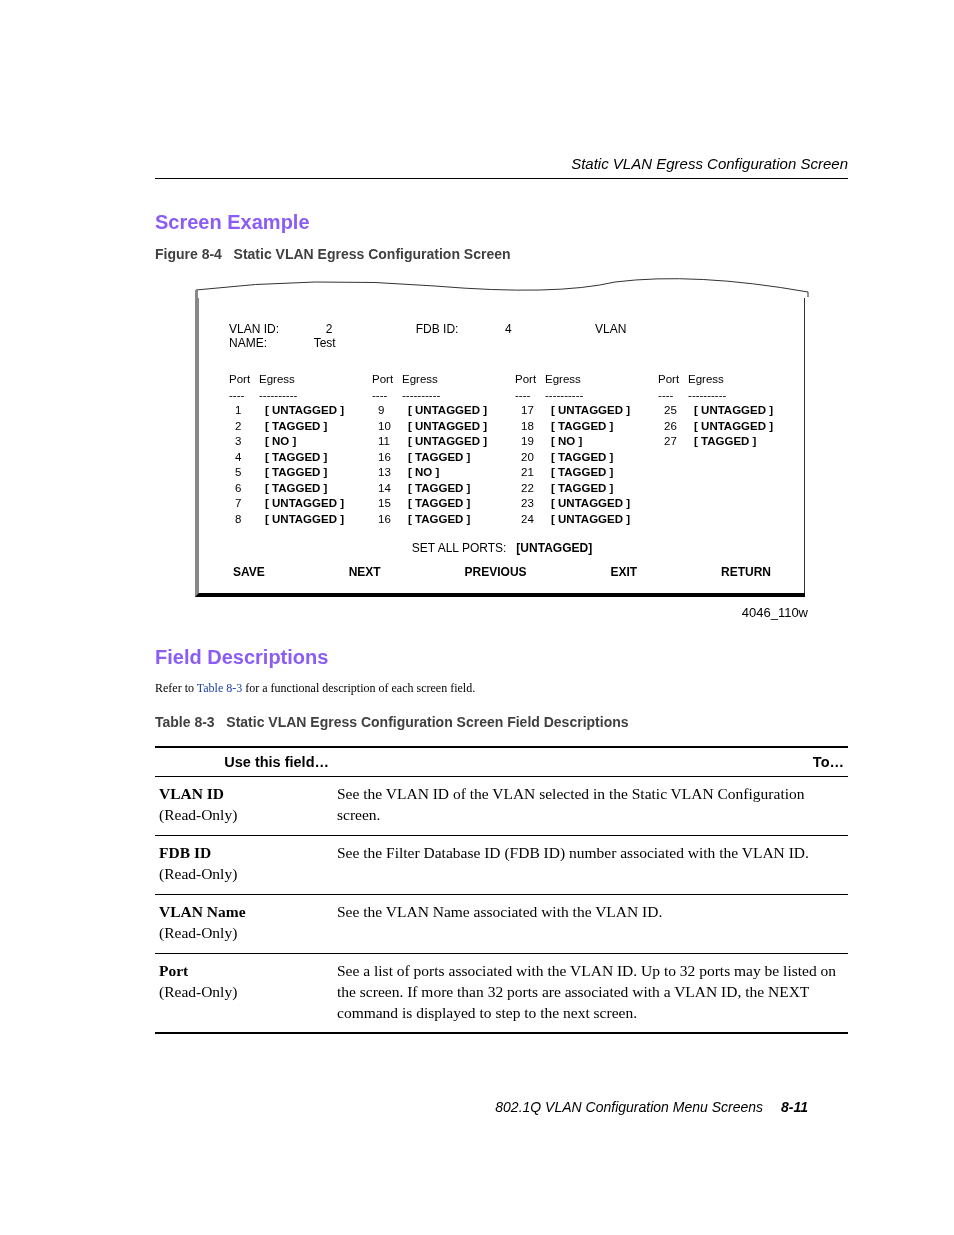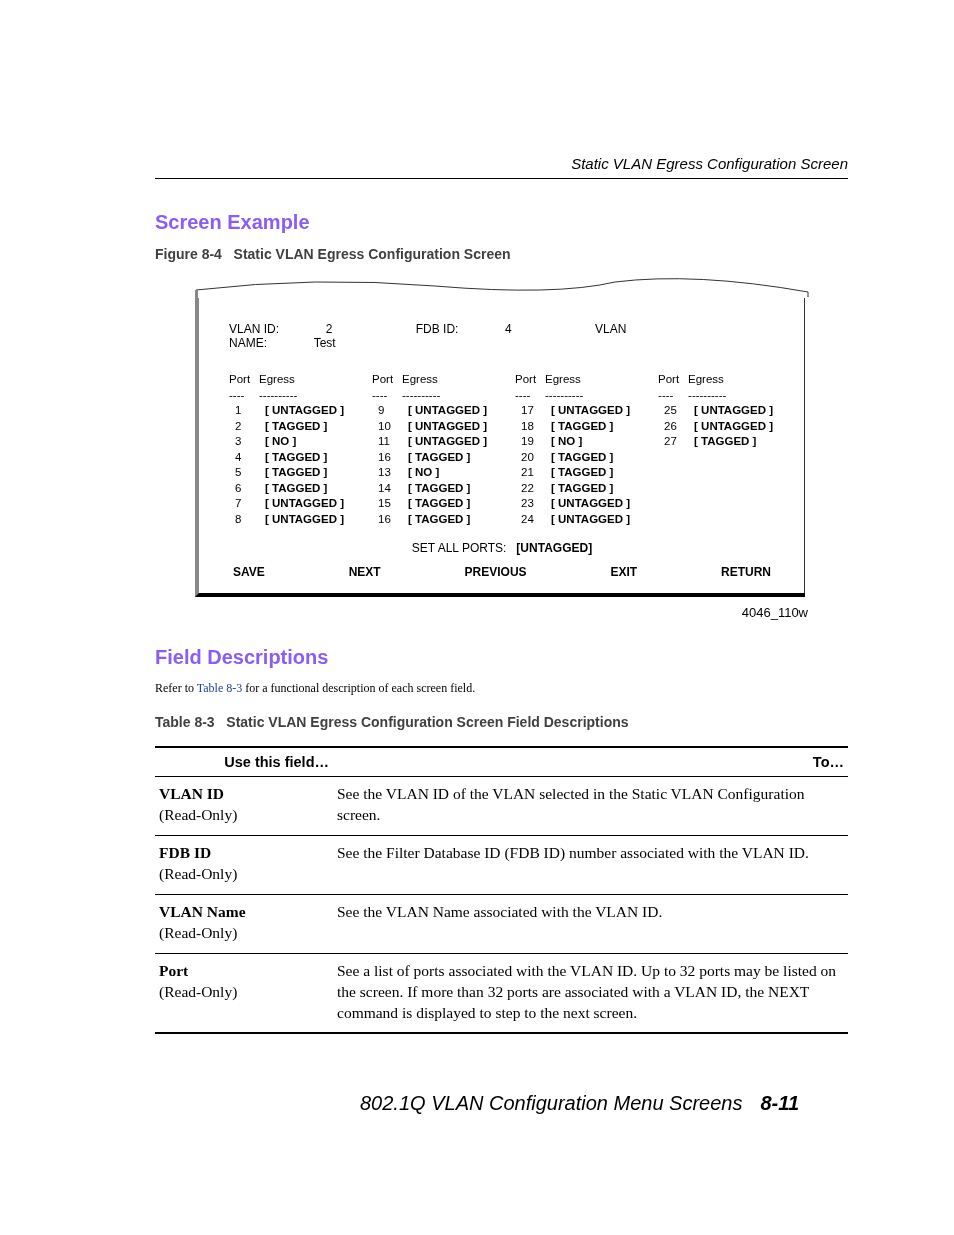--- a/index.html
+++ b/index.html
@@ -123,24 +123,24 @@
     vertical-align: top;
     line-height: 1.35;
   }
   table.field-desc tr:last-child td { border-bottom: 2px solid #000; }
   table.field-desc td.k { width: 170px; }
   table.field-desc td.k .fname { font-weight:bold; font-family:"Times New Roman",serif; }
   table.field-desc td.k .ro { font-weight:normal; display:block; }
   .footer {
     position: absolute;
     bottom: 120px;
-    right: 97px;
+    right: 88px;
     font-family: Arial, Helvetica, sans-serif;
     font-style: italic;
-    font-size: 20px;
+    font-size: 14px;
     margin-left: 40px;
   }
   .footer .pn { font-weight: bold; font-style: italic; margin-left: 18px;}
 </style>
 </head>
 <body>
 
 <div class="page">
 
   <div class="running-header">Static VLAN Egress Configuration Screen</div>

